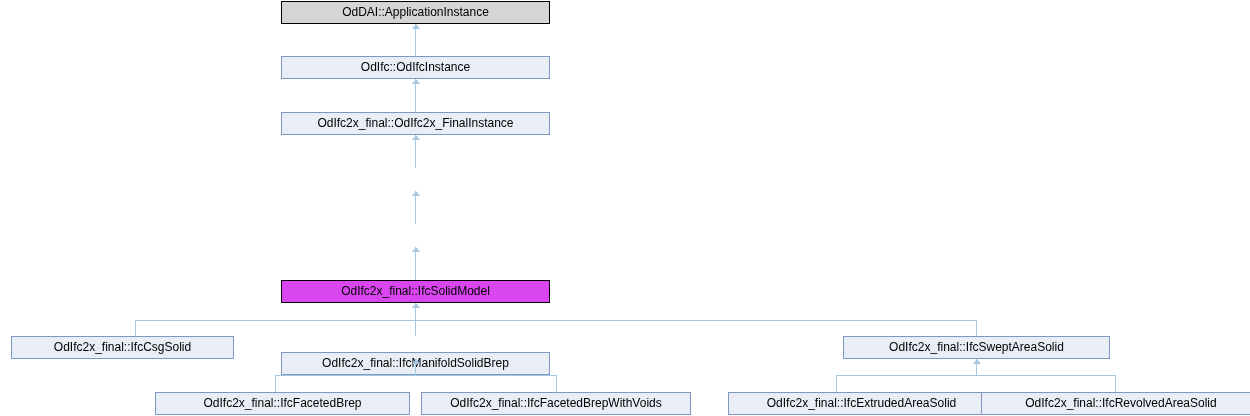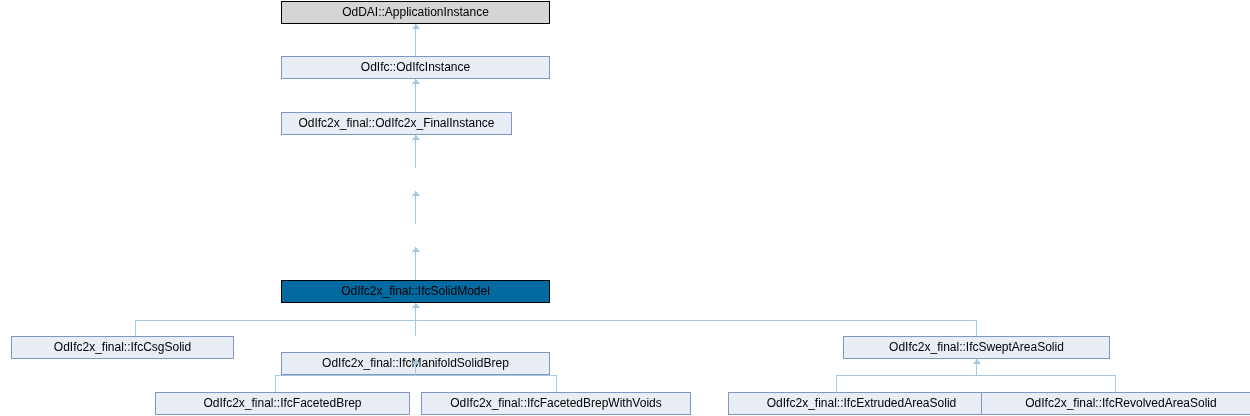--- a/index.html
+++ b/index.html
@@ -27,21 +27,21 @@
     text-align: center;
     white-space: nowrap;
     overflow: hidden;
     cursor: pointer;
   }
   .node.root {
     background: #d5d5d5;
     border-color: #000000;
   }
   .node.current {
-    background: #0369a1;
+    background: #d946ef;
     border-color: #000000;
     cursor: default;
   }
   .vline {
     position: absolute;
     width: 1px;
     background: #a4c7e2;
   }
   .hline {
     position: absolute;
@@ -57,21 +57,21 @@
     border-bottom: 5px solid #a4c7e2;
   }
 </style>
 </head>
 <body>
 
 <div id="stage">
 
   <div class="node root" style="left:281px; top:1px; width:269px">OdDAI::ApplicationInstance</div>
   <div class="node" style="left:281px; top:56px; width:269px">OdIfc::OdIfcInstance</div>
-  <div class="node" style="left:281px; top:112px; width:231px">OdIfc2x_final::OdIfc2x_FinalInstance</div>
+  <div class="node" style="left:281px; top:112px; width:269px">OdIfc2x_final::OdIfc2x_FinalInstance</div>
   <div class="node current" style="left:281px; top:280px; width:269px">OdIfc2x_final::IfcSolidModel</div>
 
   <div class="node" style="left:11px; top:336px; width:223px">OdIfc2x_final::IfcCsgSolid</div>
   <div class="node" style="left:281px; top:352px; width:269px">OdIfc2x_final::IfcManifoldSolidBrep</div>
   <div class="node" style="left:843px; top:336px; width:267px">OdIfc2x_final::IfcSweptAreaSolid</div>
 
   <div class="node" style="left:155px; top:392px; width:255px">OdIfc2x_final::IfcFacetedBrep</div>
   <div class="node" style="left:421px; top:392px; width:270px">OdIfc2x_final::IfcFacetedBrepWithVoids</div>
   <div class="node" style="left:728px; top:392px; width:267px">OdIfc2x_final::IfcExtrudedAreaSolid</div>
   <div class="node" style="left:981px; top:392px; width:280px">OdIfc2x_final::IfcRevolvedAreaSolid</div>

